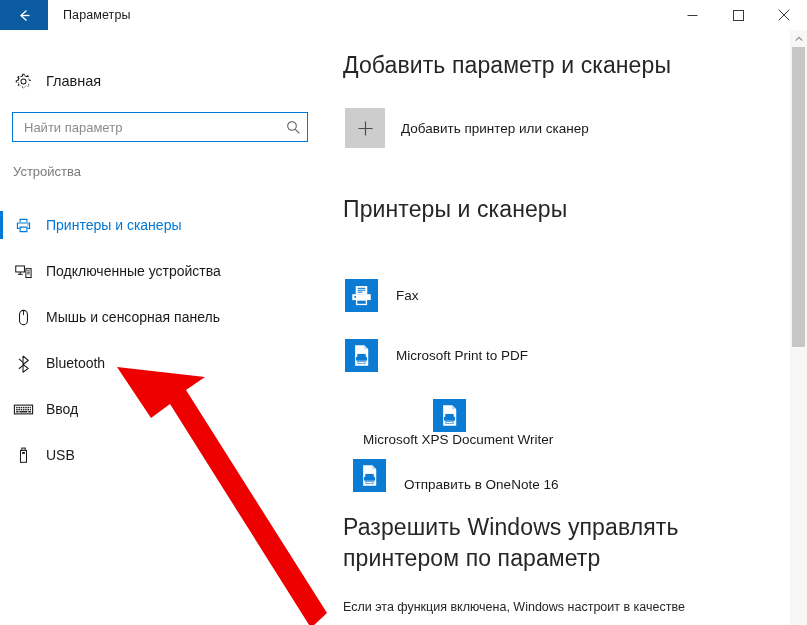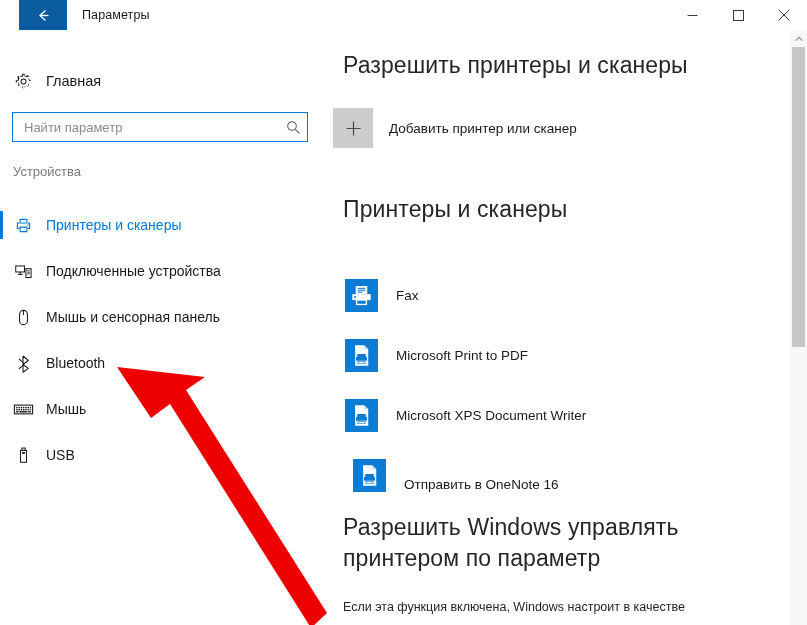--- a/index.html
+++ b/index.html
@@ -16,21 +16,21 @@
     width: 807px; height: 625px;
     background: #ffffff;
     overflow: hidden;
   }
 
   
   .titlebar {
     position: absolute; top: 0; left: 0;
     width: 807px; height: 30px;
     background: #ffffff;
-    display: flex; align-items: flex-start; padding-left: 19px;
+    display: flex; align-items: flex-start;
   }
   .back-btn {
     width: 48px; height: 30px;
     background: #0b5ba1;
     display: flex; align-items: center; justify-content: center;
     flex: 0 0 auto;
     cursor: pointer;
   }
   .back-btn svg { display: block; }
   .win-title {
@@ -334,44 +334,44 @@
               <rect x="11.4" y="11.4" width="1.7" height="1.6"></rect>
               <rect x="14" y="11.4" width="1.7" height="1.6"></rect>
               <rect x="16.6" y="11.4" width="1.7" height="1.6"></rect>
               <rect x="19.2" y="11.4" width="1.3" height="1.6"></rect>
               <rect x="3.6" y="13.8" width="2.8" height="1.6"></rect>
               <rect x="7.3" y="13.8" width="9.2" height="1.6"></rect>
               <rect x="17.4" y="13.8" width="3.1" height="1.6"></rect>
             </g>
           </svg>
         </span>
-        <span class="nav-label">Мышь</span>
+        <span class="nav-label">Ввод</span>
       </div>
 
 
       <div class="nav-item">
 
         <span class="nav-ico">
           <svg width="19" height="19" viewBox="0 0 24 24">
             <rect x="8.2" y="5.6" width="7.6" height="15" fill="none" stroke="currentColor" stroke-width="1.3"></rect>
             <rect x="9.9" y="2.6" width="4.2" height="3" fill="none" stroke="currentColor" stroke-width="1.3"></rect>
             <rect x="10.2" y="7.6" width="3.6" height="2.3" fill="currentColor"></rect>
           </svg>
         </span>
         <span class="nav-label">USB</span>
       </div>
 
     </div>
   </div>
 
   <div class="content">
 
-    <div class="h1" style="position:absolute; top:22px; left:18px;">Разрешить принтеры и сканеры</div>
-
-    <div class="add-row" style="position:absolute; top:78px; left:8px;text-align:center;">
+    <div class="h1" style="position:absolute; top:22px; left:18px;">Добавить параметр и сканеры</div>
+
+    <div class="add-row" style="position:absolute; top:78px; left:20px;text-align:center;">
       <span class="plus-box">
         <svg width="17" height="17" viewBox="0 0 18 18">
           <path d="M9 1.5 V16.5 M1.5 9 H16.5" stroke="#4a4a4a" stroke-width="1.25"></path>
         </svg>
       </span>
       <span class="add-label">Добавить принтер или сканер</span>
     </div>
 
     <div class="h1" style="position:absolute; top:166px; left:18px;">Принтеры и сканеры</div>
 
@@ -400,21 +400,21 @@
           <path d="M15.8 2.4 L20 6.6 h-4.2z" fill="#bcd9f2"></path>
           <rect x="8.6" y="11.4" width="8.8" height="3.4" fill="#0b7bd4"></rect>
           <rect x="7.3" y="14.4" width="11.4" height="4" fill="#0b7bd4"></rect>
           <rect x="8.9" y="18.6" width="8.2" height="3.2" fill="#0b7bd4"></rect>
           <rect x="9.6" y="19.4" width="6.8" height="1.8" fill="#ffffff"></rect>
         </svg>
       </span>
       <span class="printer-name">Microsoft Print to PDF</span>
     </div>
 
-    <div class="printer-row" style="position:absolute; top:369px; left:20px;">
+    <div class="printer-row" style="position:absolute; top:369px; left:20px;flex-direction:column;">
       <span class="printer-ico">
         <svg width="25" height="25" viewBox="0 0 26 26">
           <path d="M6.4 2.4h9.4l4.2 4.2v17H6.4z" fill="#ffffff"></path>
           <path d="M15.8 2.4 L20 6.6 h-4.2z" fill="#bcd9f2"></path>
           <rect x="8.6" y="11.4" width="8.8" height="3.4" fill="#0b7bd4"></rect>
           <rect x="7.3" y="14.4" width="11.4" height="4" fill="#0b7bd4"></rect>
           <rect x="8.9" y="18.6" width="8.2" height="3.2" fill="#0b7bd4"></rect>
           <rect x="9.6" y="19.4" width="6.8" height="1.8" fill="#ffffff"></rect>
         </svg>
       </span>

